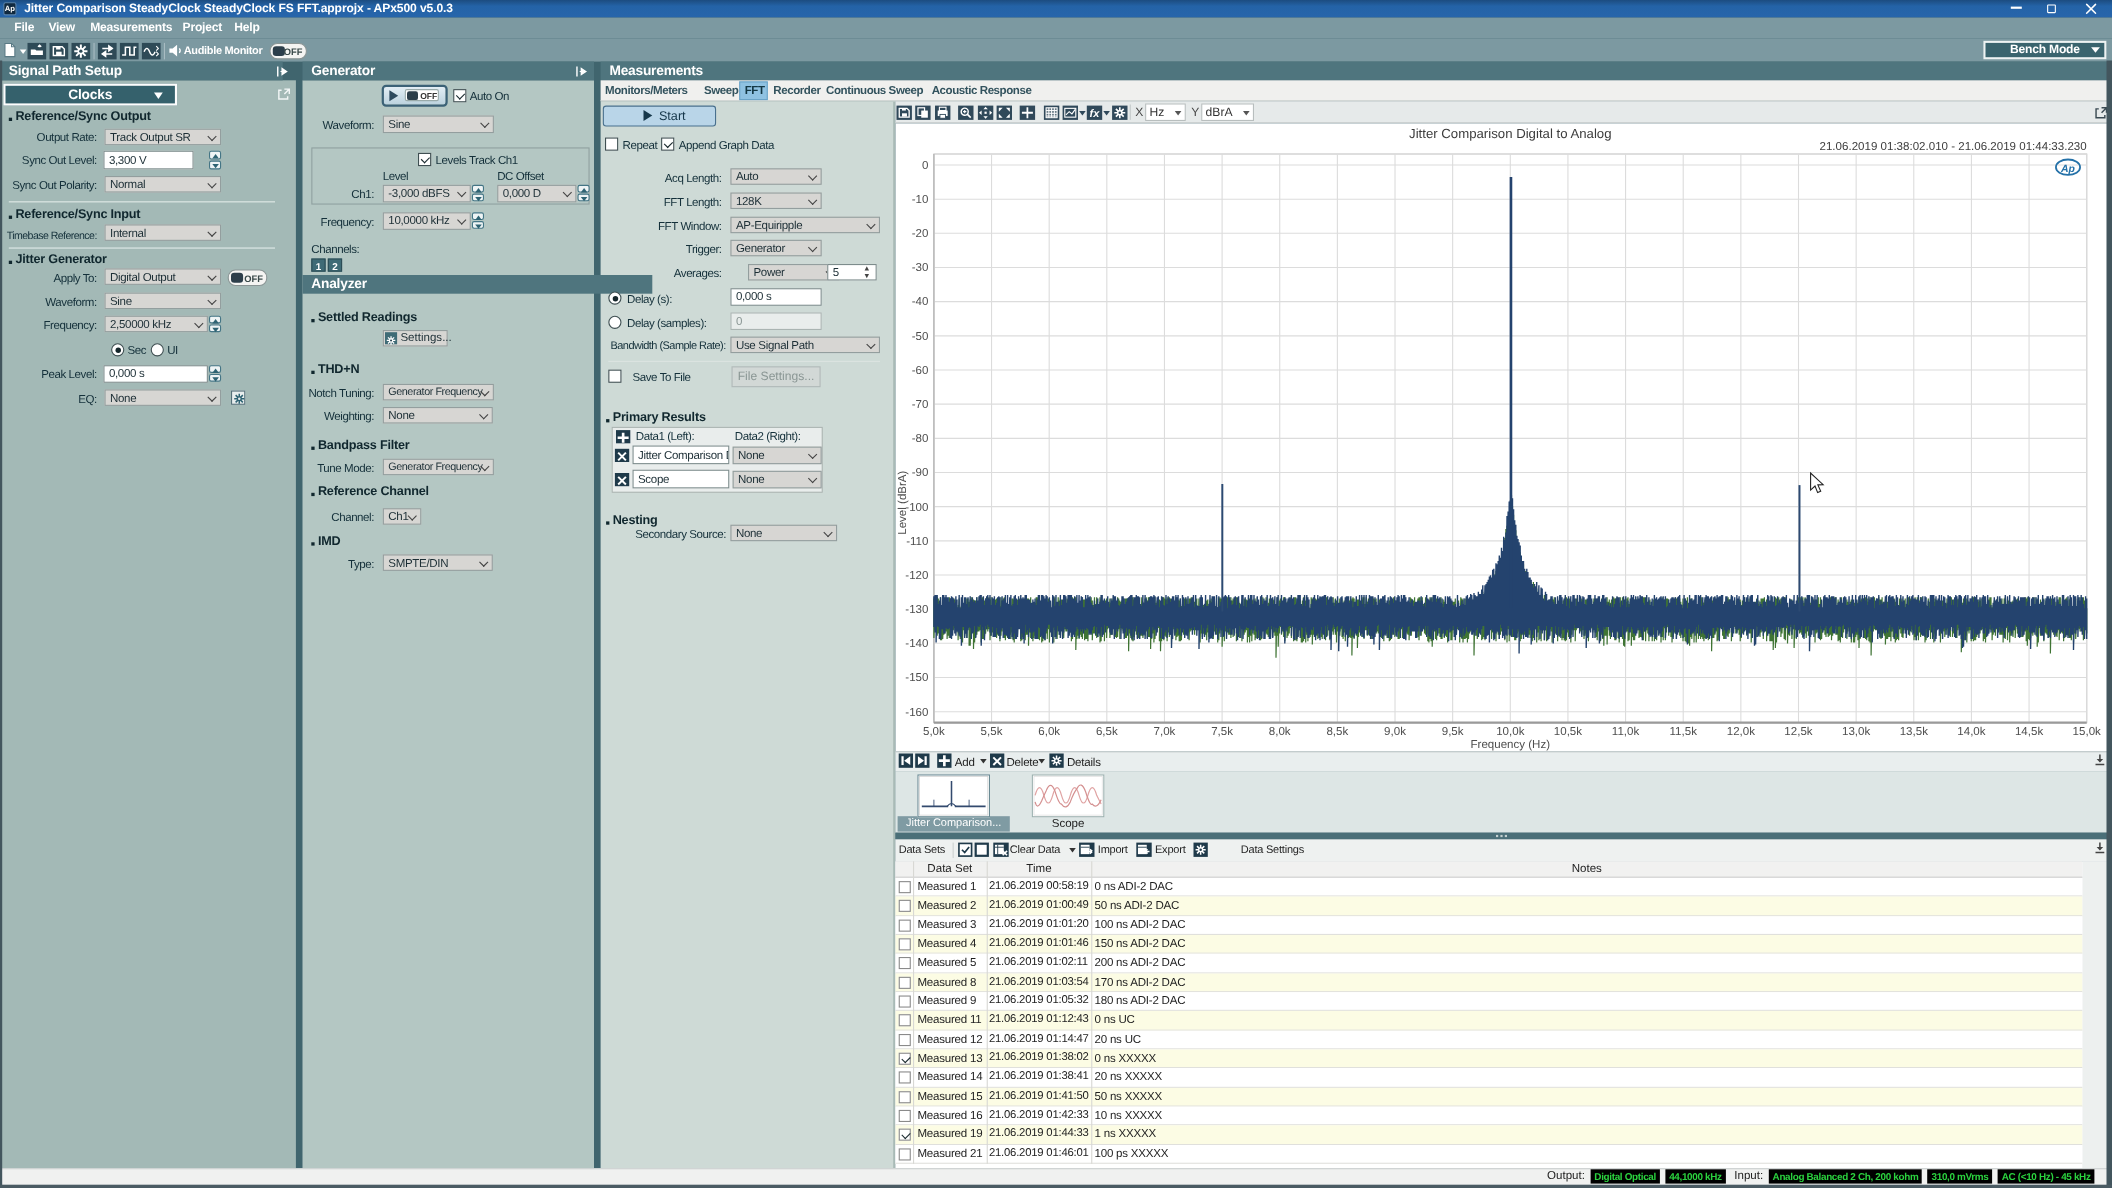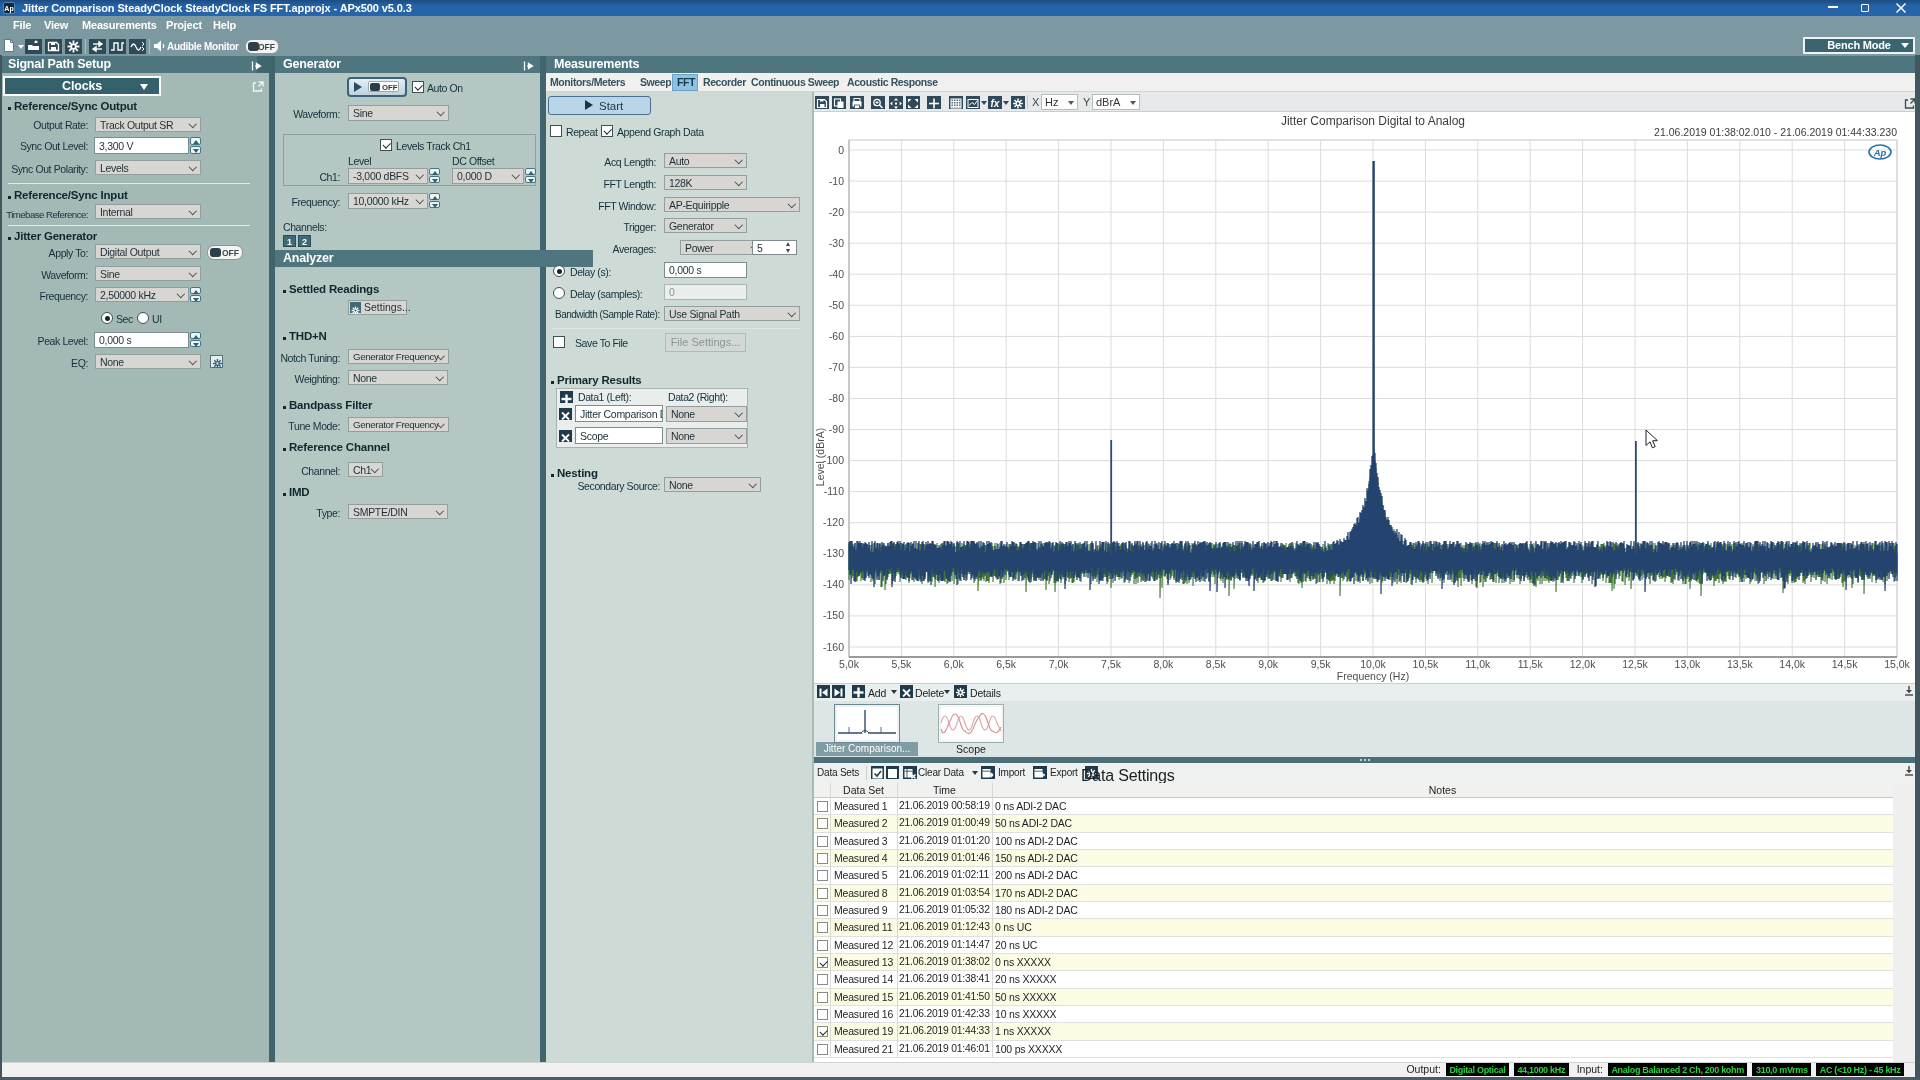--- a/index.html
+++ b/index.html
@@ -136,31 +136,31 @@
     <div class="abs" style="left:3px;top:76px;width:158px;height:20px;background:#35616c;border:2px solid #fdfdfd;color:#fff;font-weight:bold;font-size:12.5px;text-align:center;line-height:16px;letter-spacing:-0.2px">Clocks<span style="position:absolute;right:11px;top:6px;width:0;height:0;border-left:4.5px solid transparent;border-right:4.5px solid transparent;border-top:6px solid #fff"></span></div>
     <div class="abs" style="left:252px;top:79px"><svg width="13" height="13" viewBox="0 0 13 13">
         <path d="M4 3 h-2.5 v8 h8 V8.5" fill="none" stroke="#f2f6f6" stroke-width="1.3"></path>
         <path d="M6.5 2 h4.5 v4.5 M11 2 L6.5 6.5" stroke="#f2f6f6" stroke-width="1.3" fill="none"></path>
       </svg></div>
     <div class="abs" style="left:8px;top:107px;width:3px;height:3px;background:#10272e"></div>
     <div class="abs sechdr" style="left:14px;top:100px;color:#10272e">Reference/Sync Output</div>
     <div class="lbl" style="left:-112px;top:119px;width:200px">Output Rate:</div>
     <div class="dd" style="left:95px;top:117px;width:106px;height:15px;">Track Output SR</div>
     <div class="lbl" style="left:-112px;top:140px;width:200px">Sync Out Level:</div>
-    <div class="ti" style="left:94px;top:137px;width:95px;height:17px;">3,300 V</div>
+    <div class="ti" style="left:94px;top:137px;width:82px;height:17px;">3,300 V</div>
     <div class="abs" style="left:190px;top:137px;width:11px;height:17px">
       <div class="sb" style="left:0;top:0;width:11px;height:8px">
         <i class="tu"></i>
       </div>
       <div class="sb" style="left:0;top:9px;width:11px;height:8px">
         <i class="td"></i>
       </div>
     </div>
     <div class="lbl" style="left:-112px;top:163px;width:200px">Sync Out Polarity:</div>
-    <div class="dd" style="left:95px;top:160px;width:106px;height:15px;">Levels</div>
+    <div class="dd" style="left:95px;top:160px;width:106px;height:15px;">Normal</div>
     <div class="sep" style="left:8px;top:183px;width:242px"></div>
     <div class="abs" style="left:8px;top:196px;width:3px;height:3px;background:#10272e"></div>
     <div class="abs sechdr" style="left:14px;top:189px;color:#10272e">Reference/Sync Input</div>
     <div class="lbl" style="left:-22px;top:208px;width:110px"><span style="font-size:9.6px;letter-spacing:-0.5px">Timebase Reference:</span></div>
     <div class="dd" style="left:95px;top:204px;width:106px;height:15px;">Internal</div>
     <div class="sep" style="left:8px;top:225px;width:242px"></div>
     <div class="abs" style="left:8px;top:237px;width:3px;height:3px;background:#10272e"></div>
     <div class="abs sechdr" style="left:14px;top:230px;color:#10272e">Jitter Generator</div>
     <div class="lbl" style="left:-112px;top:247px;width:200px">Apply To:</div>
     <div class="dd" style="left:95px;top:244px;width:106px;height:15px;">Digital Output</div>
@@ -643,21 +643,21 @@
           <circle cx="8.5" cy="7.5" r="3"></circle>
           <g stroke="#fff" stroke-width="1.8">
             <line x1="8.5" y1="1.5" x2="8.5" y2="13.5"></line>
             <line x1="2.5" y1="7.5" x2="14.5" y2="7.5"></line>
             <line x1="4.2" y1="3.2" x2="12.8" y2="11.8"></line>
             <line x1="12.8" y1="3.2" x2="4.2" y2="11.8"></line>
           </g>
           <circle cx="8.5" cy="7.5" r="1.5" fill="#1f3a4a"></circle>
         </g>
       </svg></div>
-    <div class="rowtx" style="left:1081px;top:767px;font-size:16px">Data Settings</div>
+    <div class="rowtx" style="left:1128px;top:767px;font-size:10px">Data Settings</div>
     <svg class="abs" style="left:1903px;top:765px" width="12" height="12">
       <g stroke="#444" stroke-width="1.4">
         <line x1="2" y1="10" x2="10" y2="10"></line>
         <line x1="6" y1="1" x2="6" y2="7"></line>
       </g>
       <path d="M3 5 L6 8.2 L9 5z" fill="#444"></path>
     </svg>
     <div class="abs" style="left:814px;top:783px;width:1106px;height:279px;background:#fff"></div>
     <div class="abs" style="left:1893px;top:783px;width:27px;height:279px;background:#edf0ef"></div>
     <div class="abs" style="left:814px;top:783px;width:1079px;height:15px;background:#f1f1f0;border-bottom:1px solid #c8c8c8"></div>

